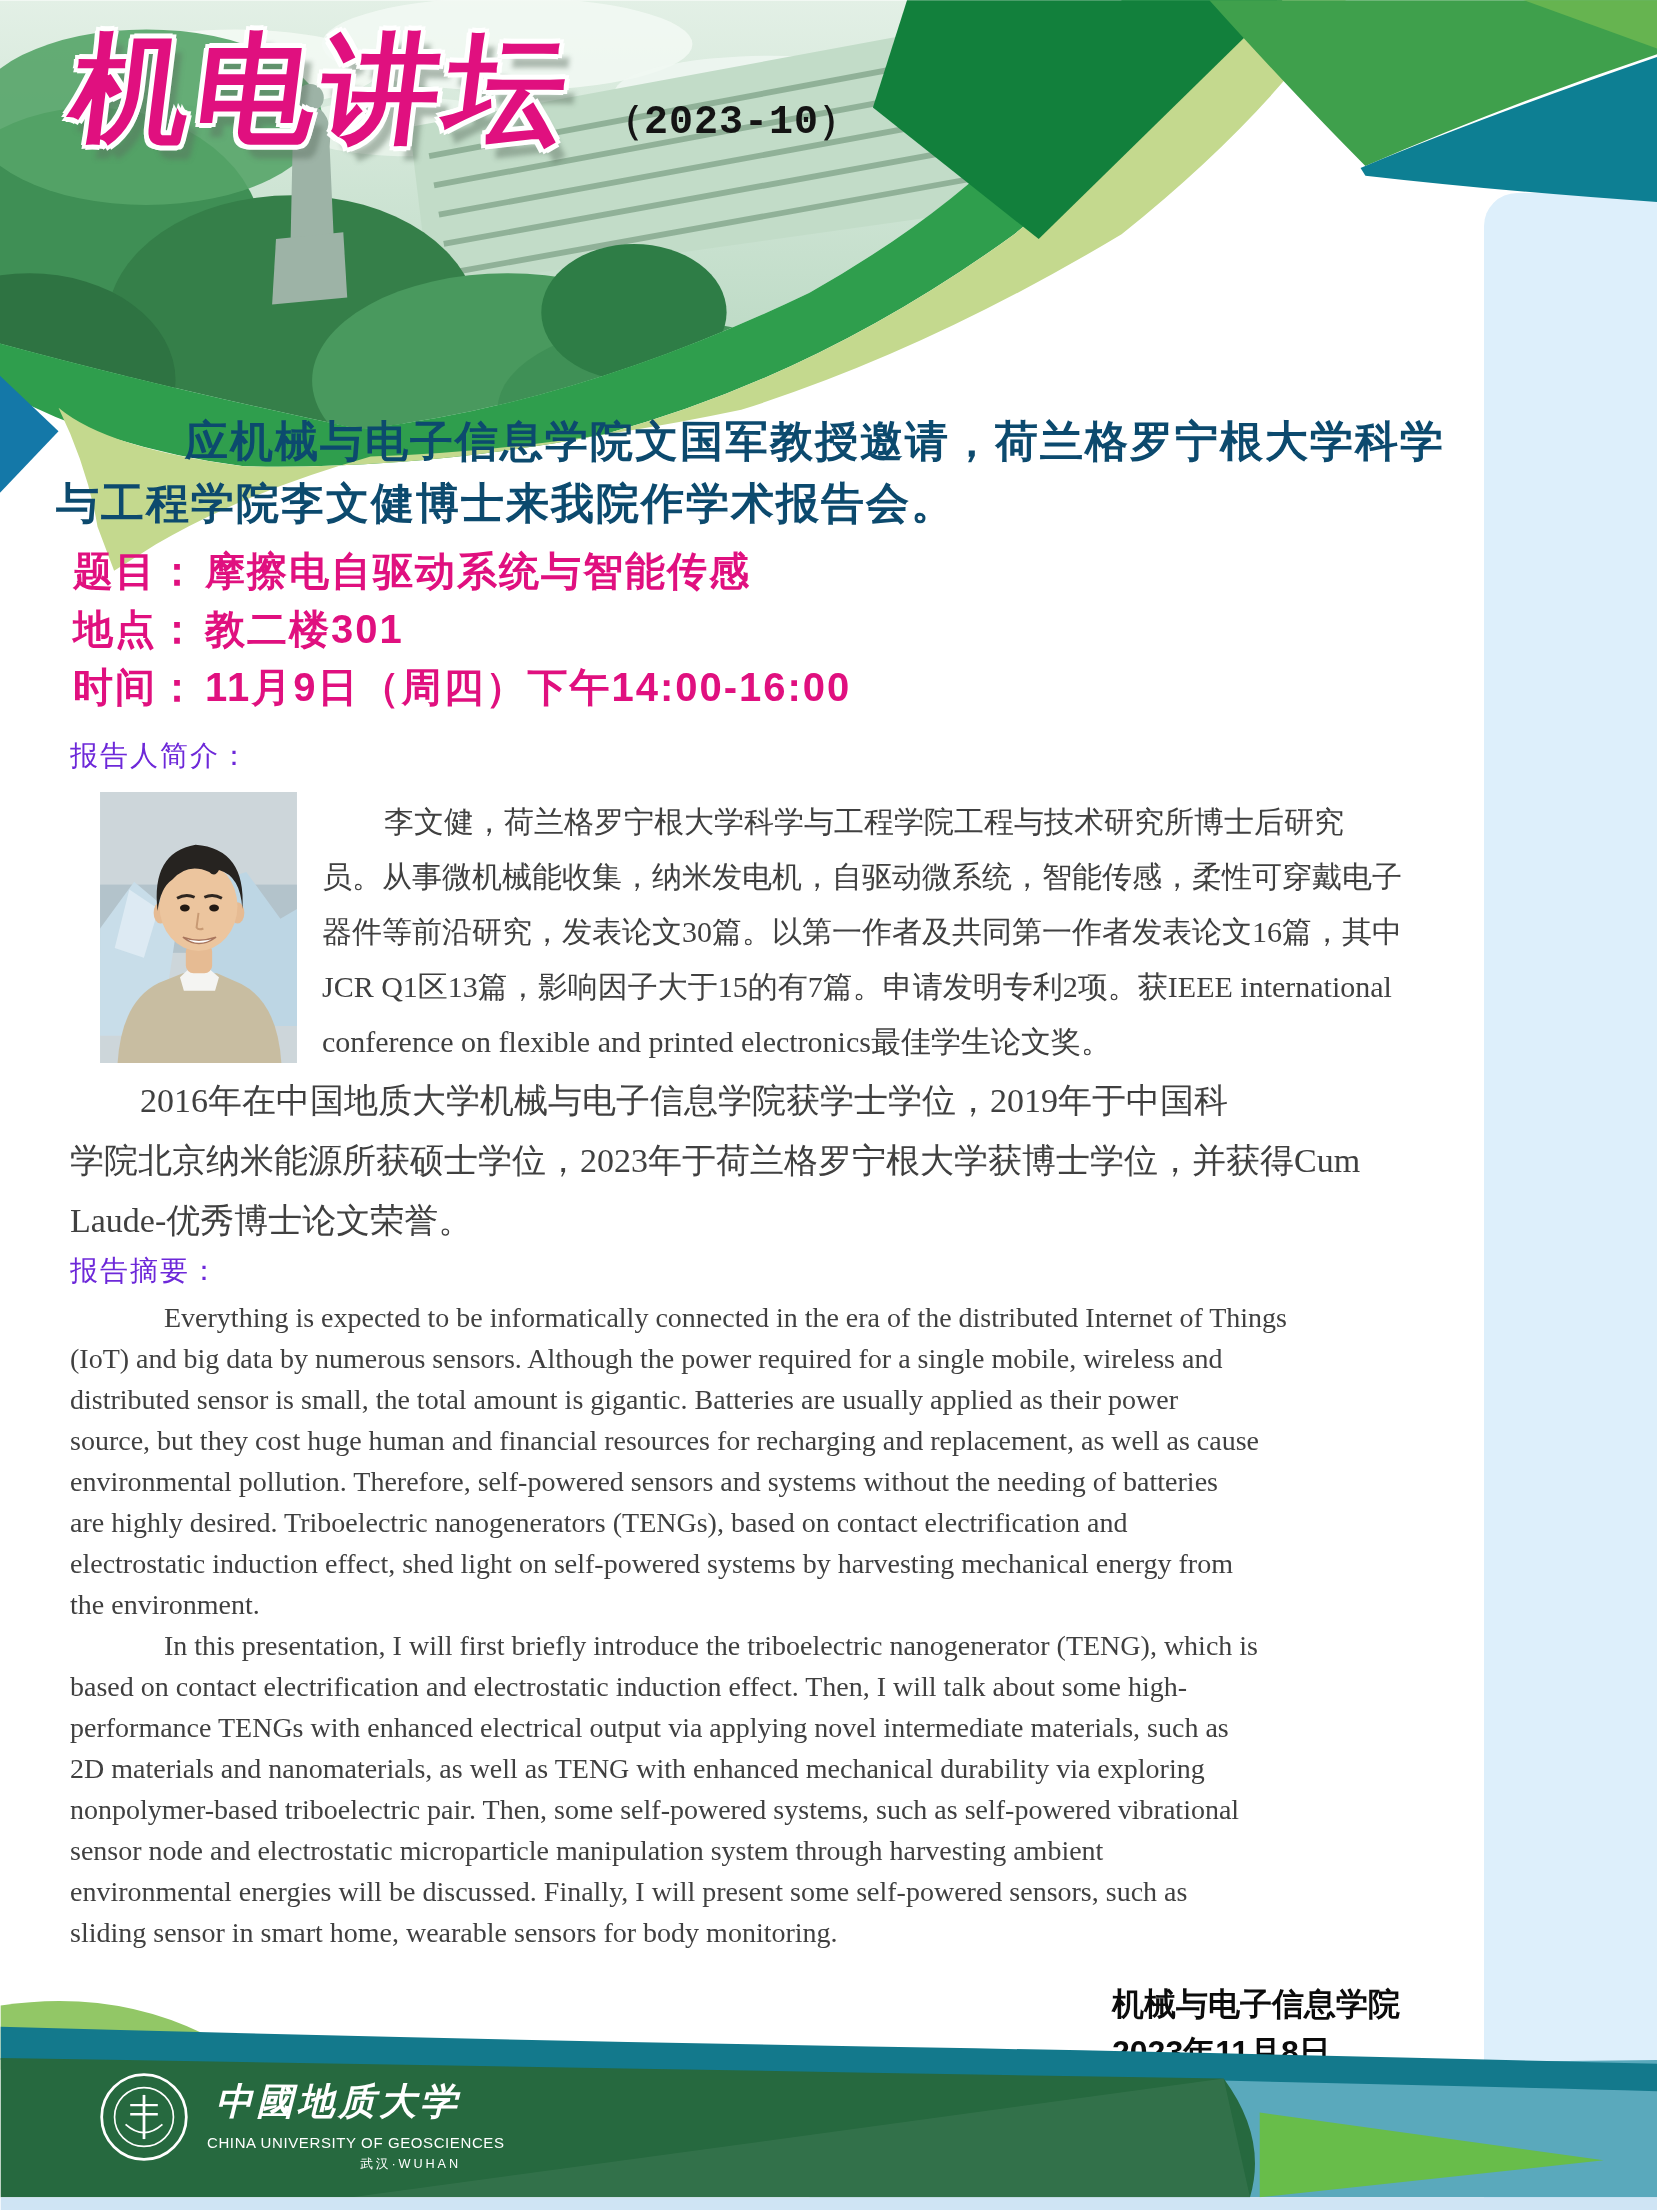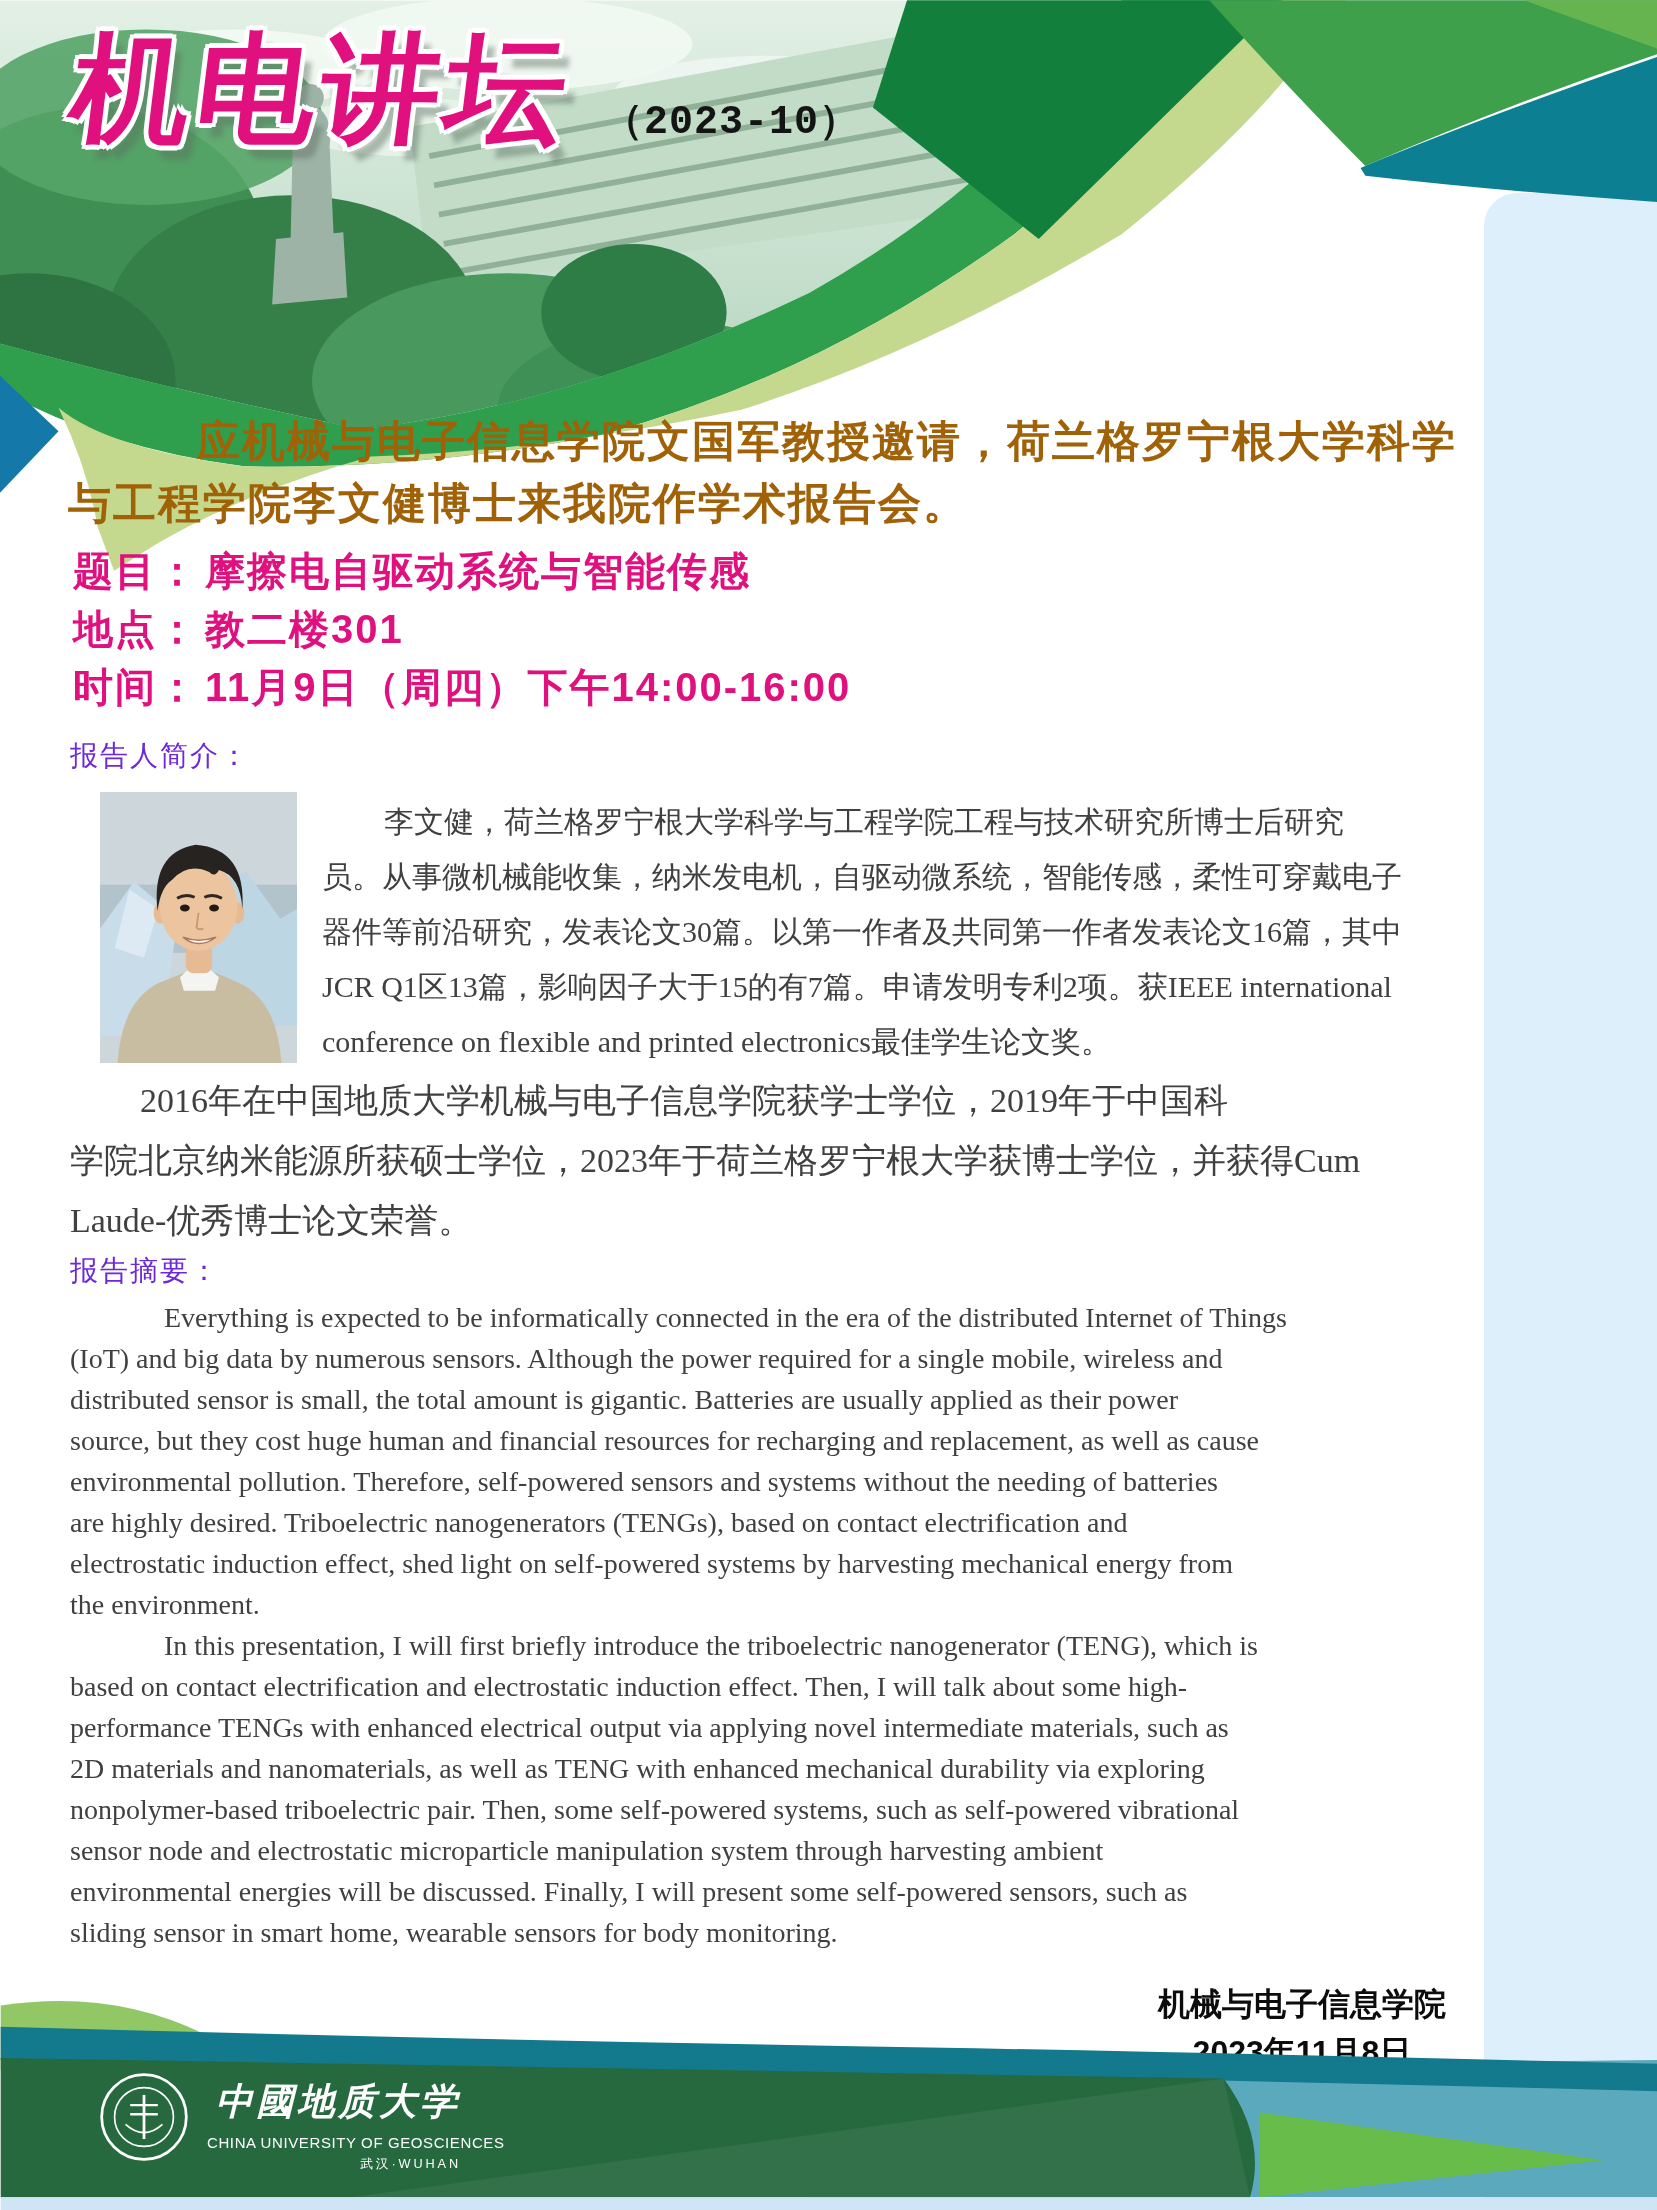--- a/index.html
+++ b/index.html
@@ -17,21 +17,21 @@
 
   #forum-title{position:absolute;left:62px;top:9.8px;font-size:119px;font-weight:bold;
     letter-spacing:5.9px;color:#e0107f;transform:skewX(-7deg);transform-origin:left bottom;
     white-space:nowrap;
     text-shadow:4.9px 0 #fff,-4.9px 0 #fff,0 4.9px #fff,0 -4.9px #fff,
       3.9px 3.9px #fff,-3.9px 3.9px #fff,3.9px -3.9px #fff,-3.9px -3.9px #fff,
       11.7px 13.7px 4.9px rgba(90,110,95,.45);}
   #issue-number{position:absolute;left:603px;top:92px;font-size:40px;font-weight:bold;
     font-family:Liberation Mono, monospace;color:#141414;letter-spacing:1px;}
 
-  #intro{position:absolute;left:68px;top:410px;font-size:43px;font-weight:bold;color:#a16207;
+  #intro{position:absolute;left:56px;top:410px;font-size:43px;font-weight:bold;color:#0c4a6e;
     line-height:62px;letter-spacing:2px;text-indent:129px;white-space:nowrap;}
 
   #event-info{position:absolute;left:73px;top:542px;font-size:40px;font-weight:bold;
     color:#e0107f;line-height:58px;letter-spacing:2px;}
   #event-info .row{white-space:nowrap;}
   #event-info .lbl{margin-right:5.9px;}
 
   .section-heading{position:absolute;font-size:28px;font-weight:normal;color:#6d28d9;
     letter-spacing:2px;white-space:nowrap;}
   #speaker-heading{left:70px;top:737px;}
@@ -42,21 +42,21 @@
   .serif-text{font-family:"Liberation Serif","DejaVu Serif",serif;color:#404040;}
   #bio-p1{position:absolute;left:322px;top:794px;font-size:30px;line-height:55px;
     text-indent:62px;white-space:nowrap;}
   #bio-p2{position:absolute;left:70px;top:1071px;font-size:34px;line-height:60px;
     text-indent:70px;white-space:nowrap;}
   #abstract-p1{position:absolute;left:70px;top:1297px;font-size:28px;line-height:41px;
     text-indent:94px;white-space:nowrap;}
   #abstract-p2{position:absolute;left:70px;top:1625px;font-size:28px;line-height:41px;
     text-indent:94px;white-space:nowrap;}
 
-  #signature{position:absolute;left:1112px;top:1980px;width:380px;text-align:center;
+  #signature{position:absolute;left:1112px;top:1980px;width:380px;
     font-size:32px;font-weight:bold;color:#0c0c0c;line-height:48px;}
 
   #footer-logo-seal{position:absolute;left:98px;top:2071px;width:92px;height:92px;}
   #footer-univ{position:absolute;left:207px;top:2077px;width:254px;color:#fff;text-align:right;}
   #univ-cn{font-size:37px;font-weight:bold;letter-spacing:3.9px;white-space:nowrap;
     font-family:"Liberation Serif",serif;font-style:italic;}
   #univ-en{font-size:15px;letter-spacing:0.6px;margin-top:6.8px;white-space:nowrap;
     font-family:Liberation Sans, sans-serif;}
   #campus{font-size:12.7px;letter-spacing:2.9px;margin-top:4.9px;}
 </style>

